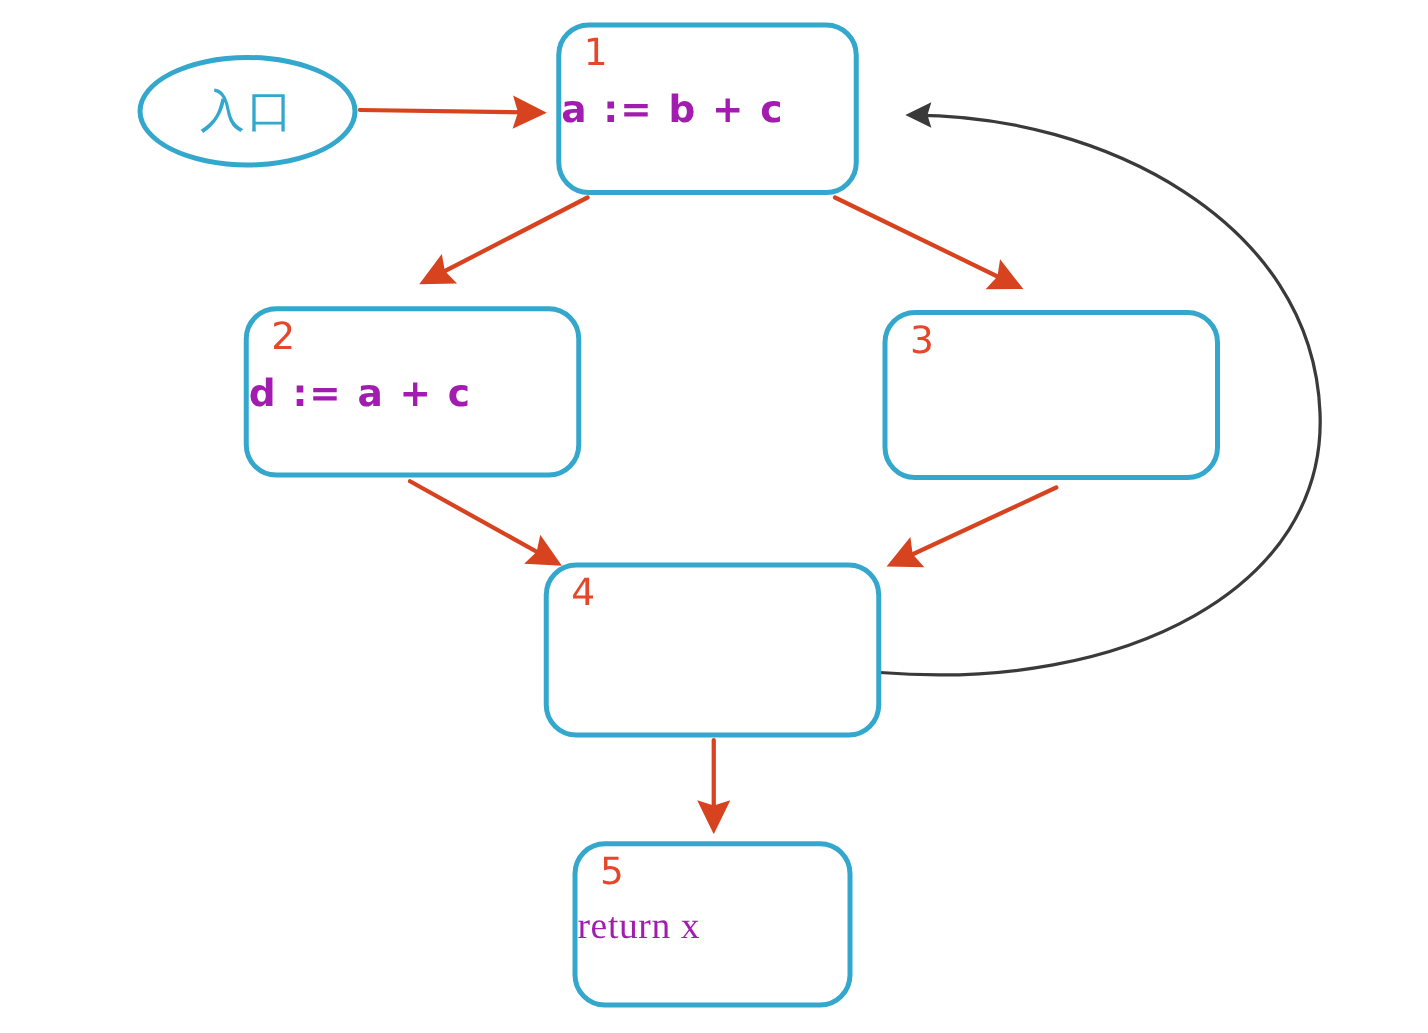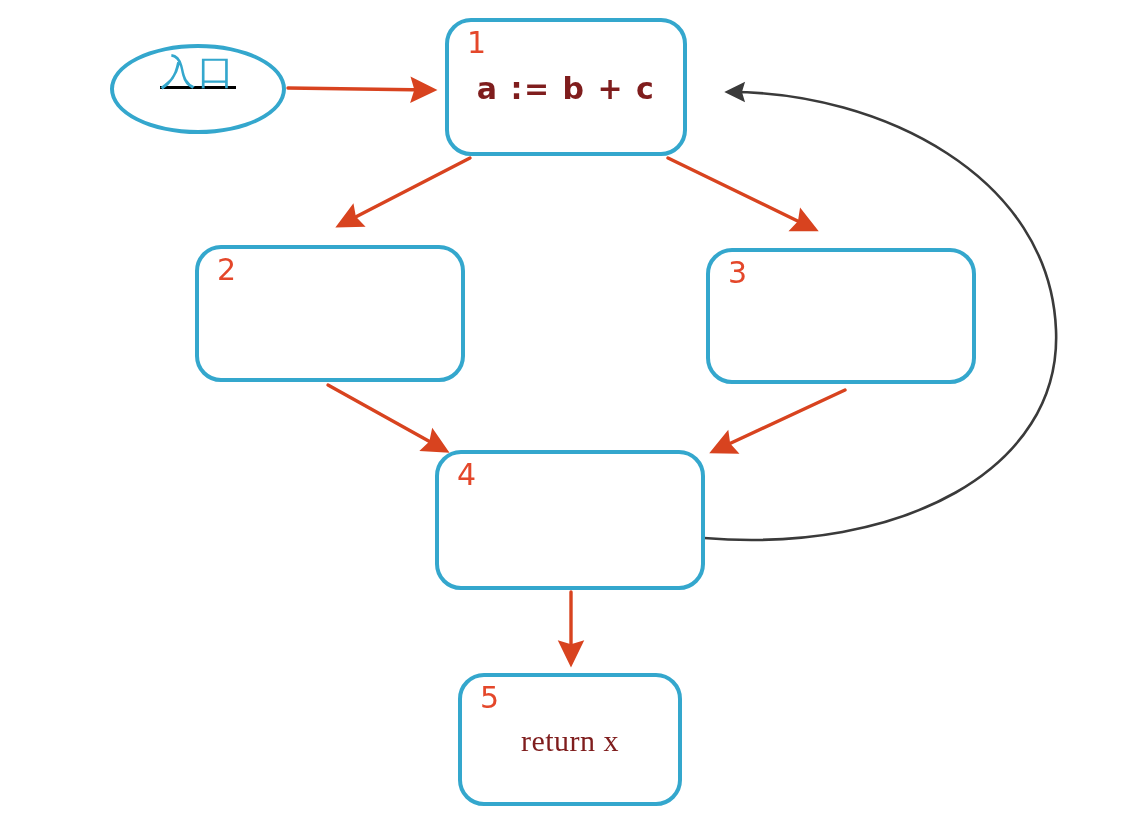--- a/index.html
+++ b/index.html
@@ -29,42 +29,42 @@
     border-radius: 26px;
     background: #ffffff;
   }
   .node-ellipse {
     position: absolute;
     box-sizing: border-box;
     border: 4px solid #34a7cd;
     border-radius: 50%;
     background: #ffffff;
     display: flex;
+    align-items: center;
     justify-content: center;
-    text-decoration: underline;
   }
   .node-id {
     position: absolute;
     top: 6px;
     left: 18px;
     color: #e4472a;
     font-size: 30px;
     font-weight: 400;
     font-family: "DejaVu Sans", sans-serif;
     line-height: 1;
     letter-spacing: 0.5px;
   }
   .node-text {
     position: absolute;
     left: 0;
     right: 0;
     top: 50%;
     transform: translateY(-46%);
-    text-align: center;
-    color: #7f1d1d;
+    text-align: left;
+    color: #a21caf;
     font-size: 30px;
     font-weight: bold;
     font-family: "DejaVu Sans", sans-serif;
     letter-spacing: 1.5px;
     white-space: nowrap;
   }
   .node-text.mono {
     font-family: Liberation Serif, serif;
     font-weight: normal;
     font-size: 30px;
@@ -112,20 +112,21 @@
     <span class="ellipse-text">入口</span>
   </div>
 
   <div class="node-box" style="left:445px; top:18px; width:242px; height:138px;">
     <span class="node-id">1</span>
     <span class="node-text">a := b + c</span>
   </div>
 
   <div class="node-box" style="left:195px; top:245px; width:270px; height:137px;">
     <span class="node-id">2</span>
+    <span class="node-text">d := a + c</span>
   </div>
 
   <div class="node-box" style="left:706px; top:248px; width:270px; height:136px;">
     <span class="node-id">3</span>
   </div>
 
   <div class="node-box" style="left:435px; top:450px; width:270px; height:140px;">
     <span class="node-id">4</span>
   </div>
 

